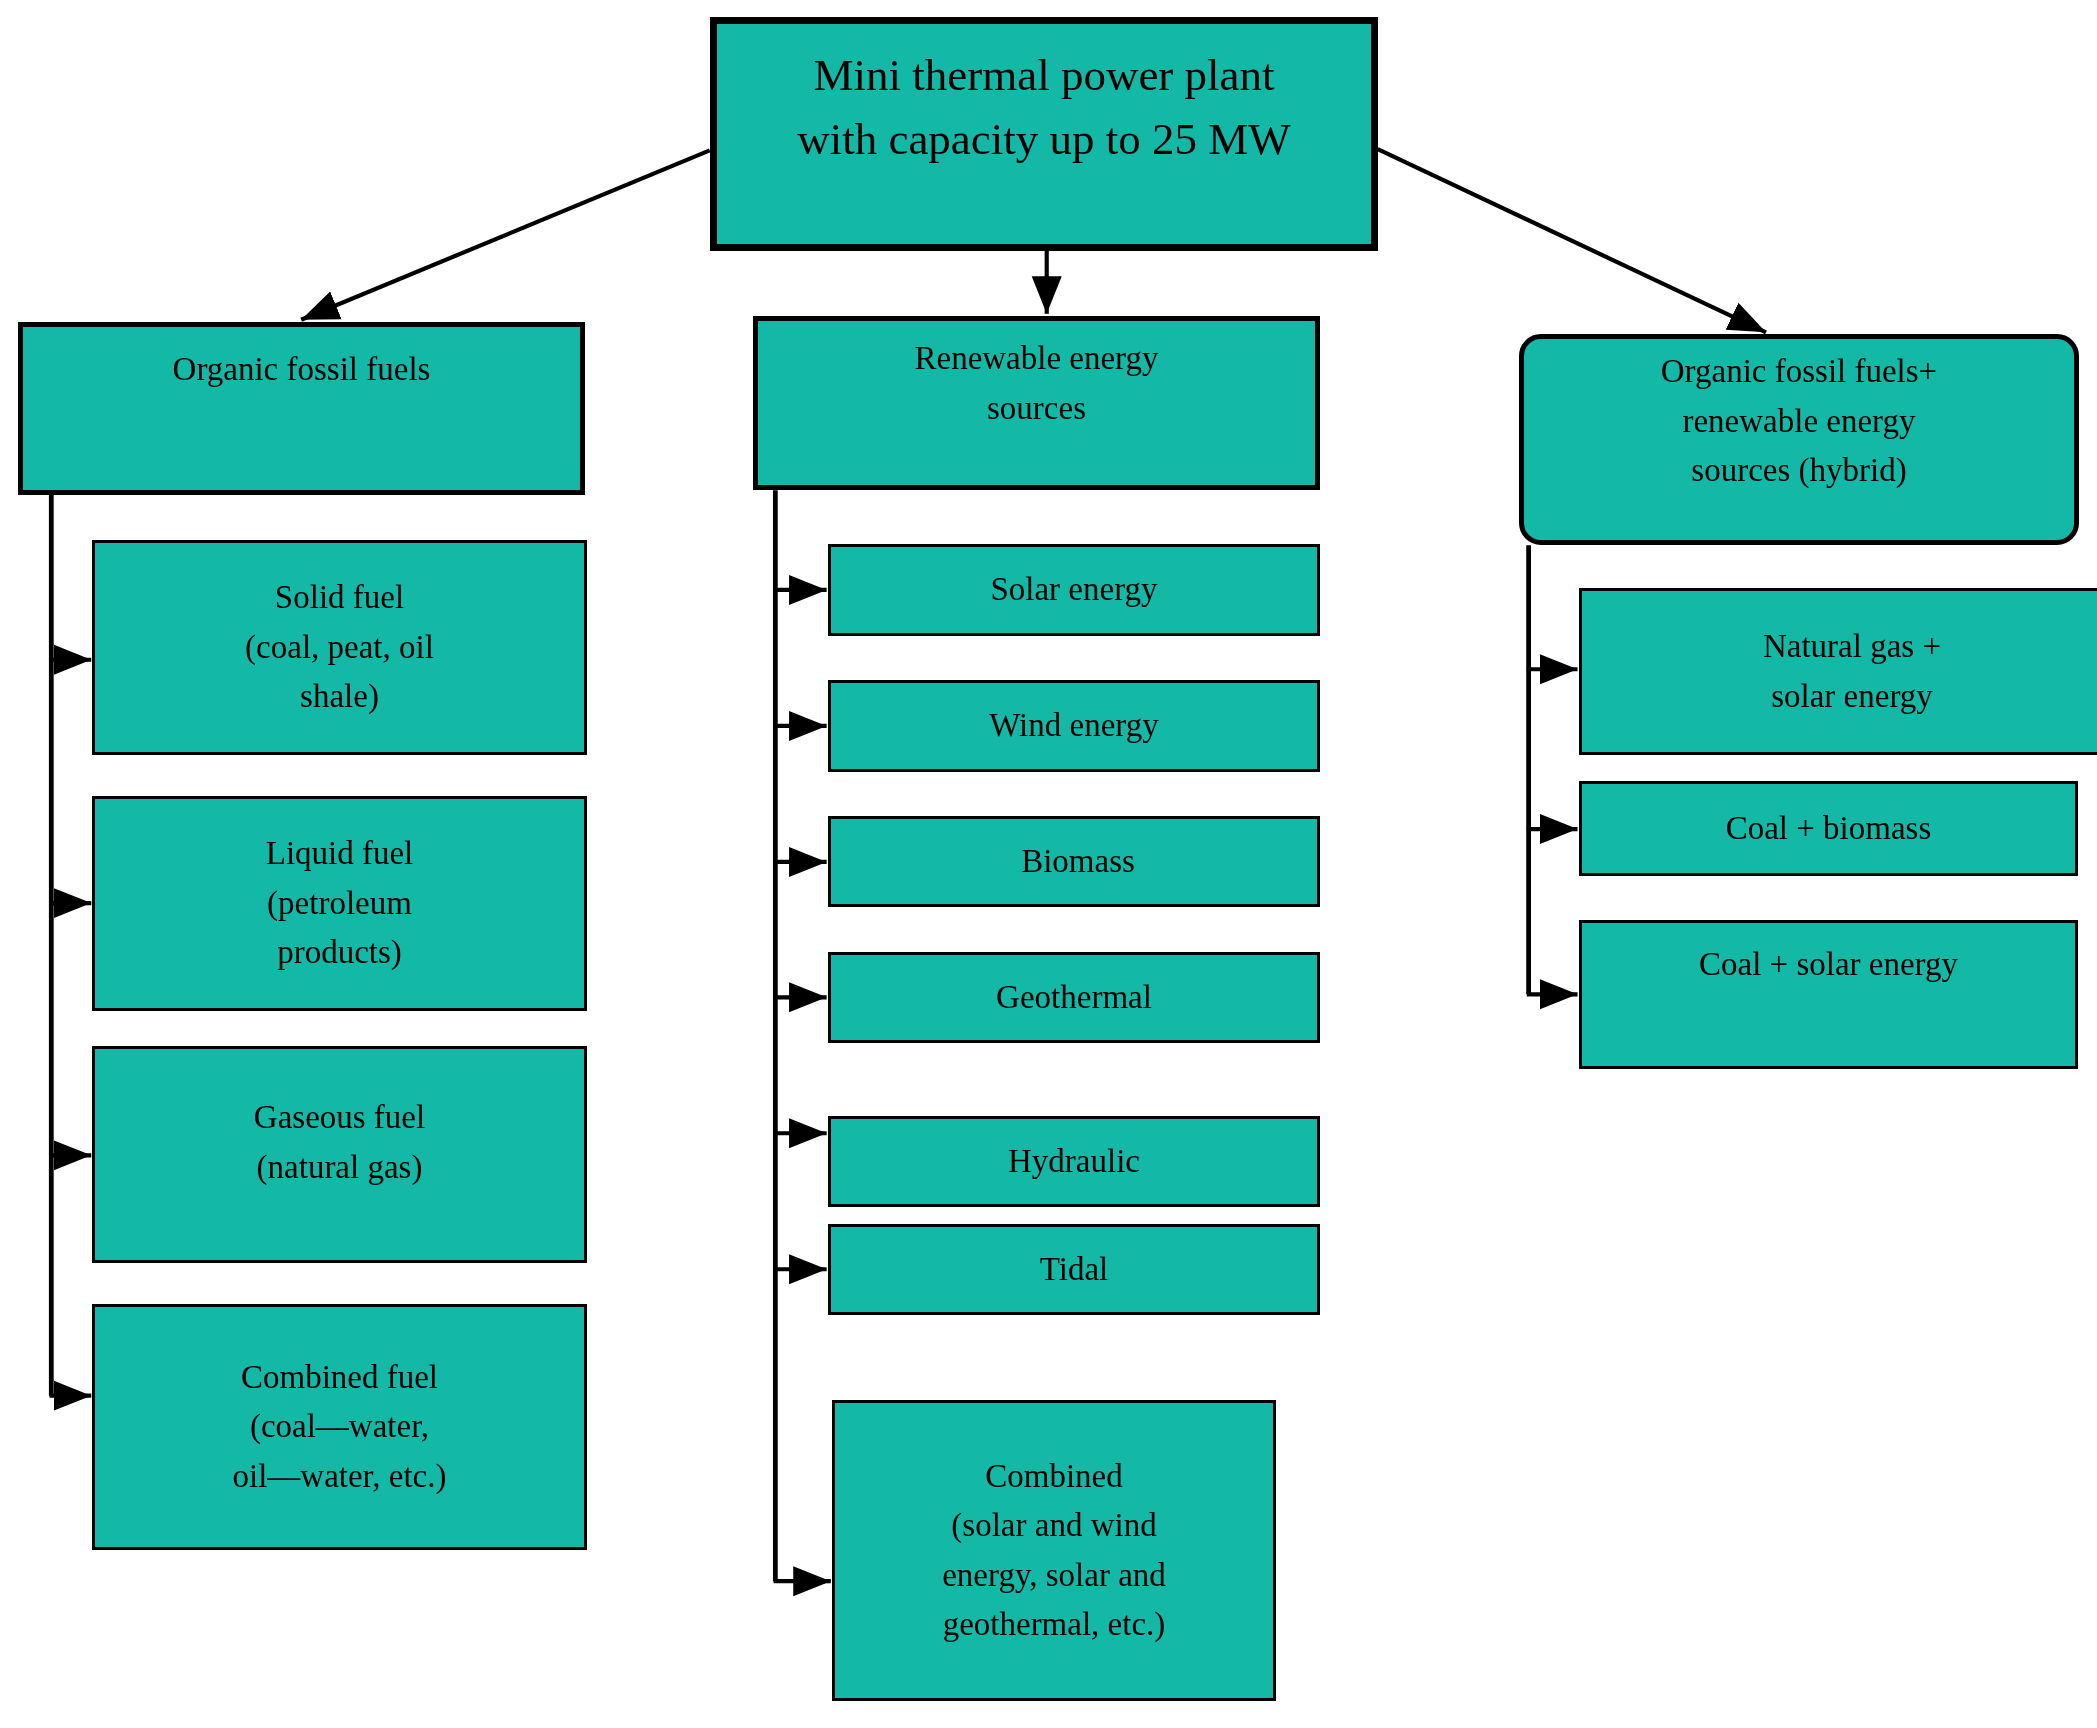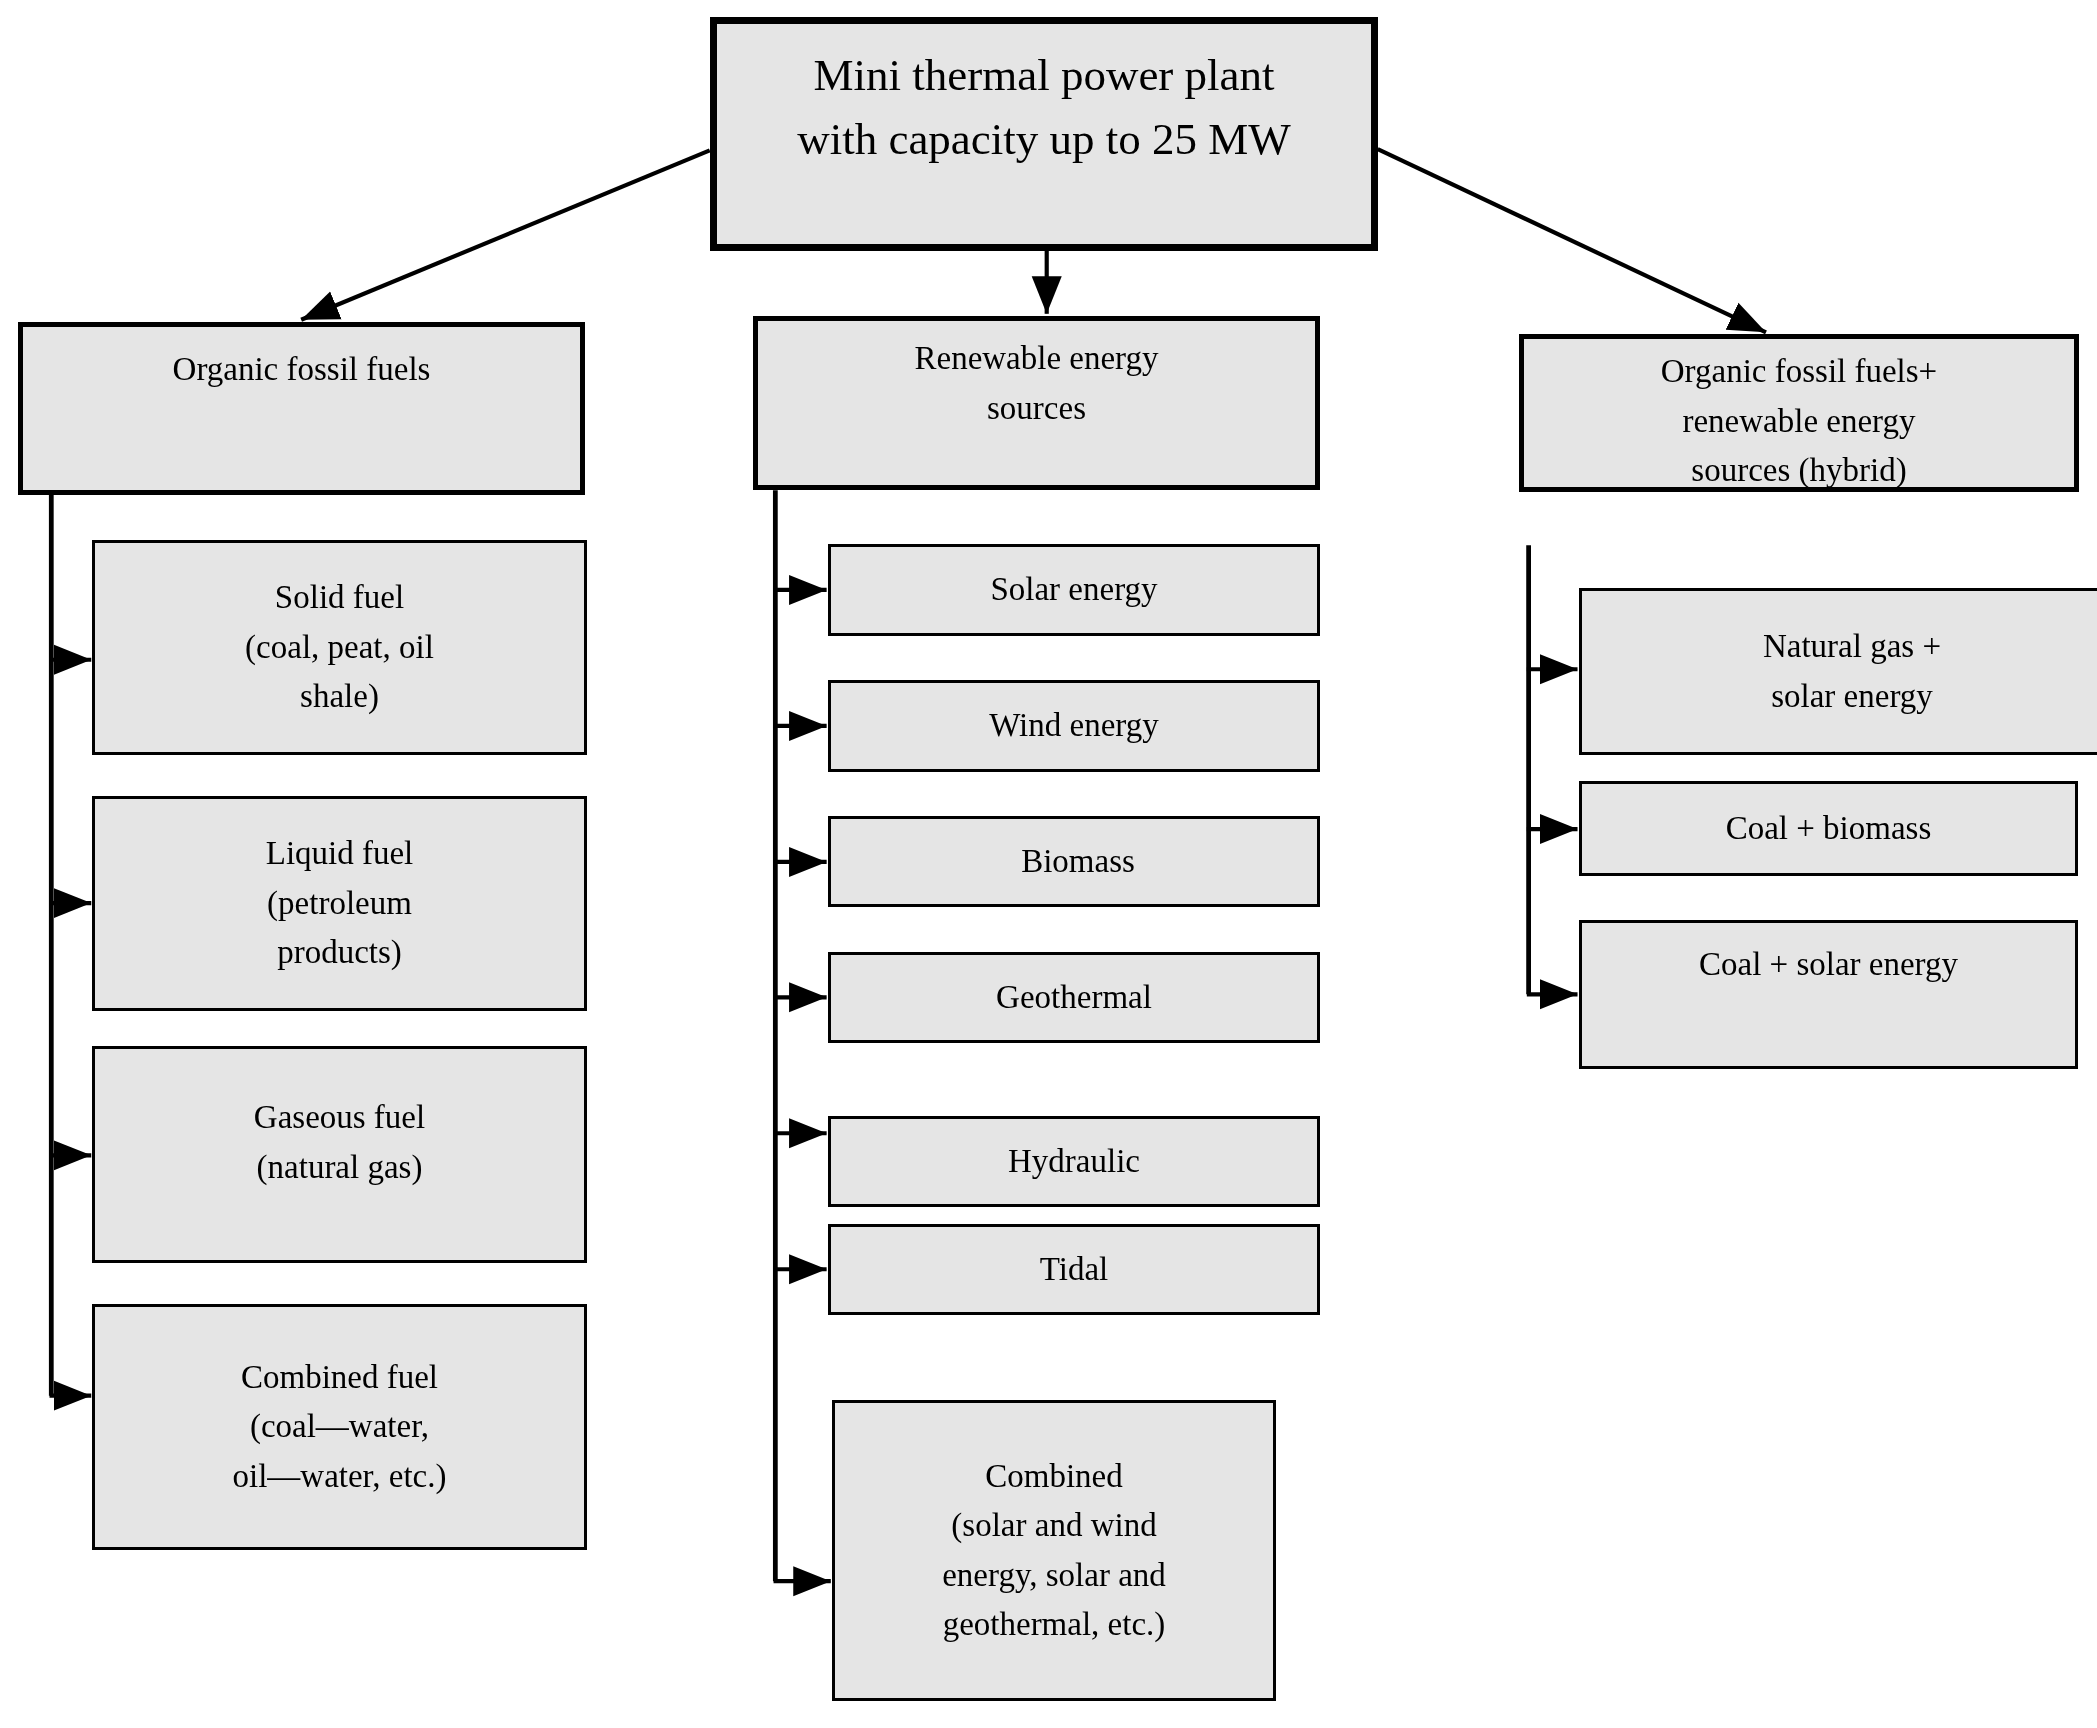--- a/index.html
+++ b/index.html
@@ -6,21 +6,21 @@
   #canvas{
     position:relative;
     width:2097px;height:1728px;
     background:#ffffff;
     font-family:"Liberation Serif","DejaVu Serif",serif;
     color:#000;
   }
   .node{
     position:absolute;
     box-sizing:border-box;
-    background:#e5e5e5;
+    background:#14b8a6;
     border:3px solid #000;
     display:flex;
     justify-content:center;
     text-align:center;
   }
   .node .lbl{
     white-space:pre-line;
     font-size:33px;
     line-height:1.5;
   }
@@ -118,21 +118,21 @@
   <div class="node v-center" style="left:828px;top:1224px;width:492px;height:91px;">
     <span class="lbl">Tidal</span>
   </div>
   <div class="node v-center" style="left:832px;top:1400px;width:444px;height:301px;">
     <span class="lbl">Combined
 (solar and wind
 energy, solar and
 geothermal, etc.)</span>
   </div>
 
-  <div class="node b9 v-top" style="left:1519px;top:334px;width:560px;height:158px;padding-top:8.4px;">
+  <div class="node b9 v-top" style="left:1519px;top:334px;width:560px;height:211px;padding-top:8.4px;border-radius:22px;">
     <span class="lbl">Organic fossil fuels+
 renewable energy
 sources (hybrid)</span>
   </div>
   <div class="node v-center" style="left:1579px;top:588px;width:546px;height:167px;">
     <span class="lbl">Natural gas +
 solar energy</span>
   </div>
   <div class="node v-center" style="left:1579px;top:781px;width:499px;height:95px;">
     <span class="lbl">Coal + biomass</span>

